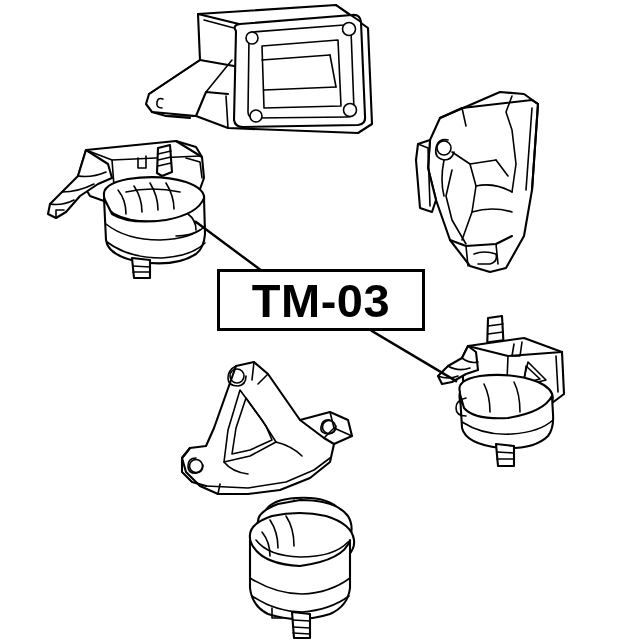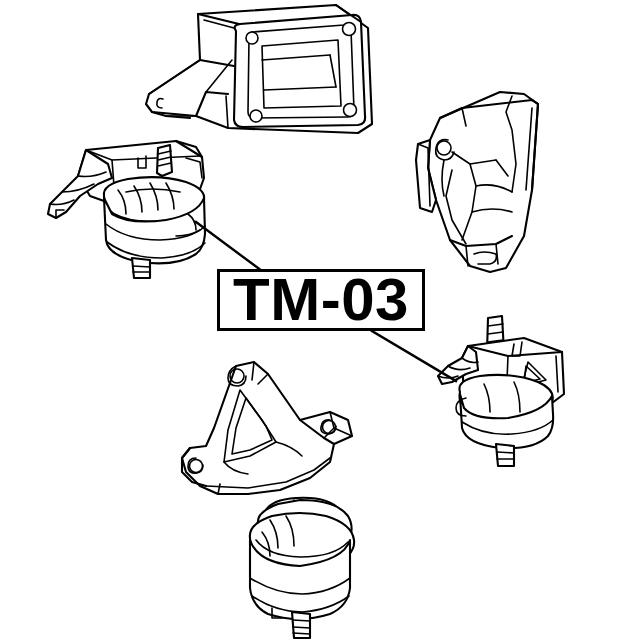--- a/index.html
+++ b/index.html
@@ -67,21 +67,21 @@
     border: 3px solid #000000;
     background: #ffffff;
     display: flex;
     align-items: center;
     justify-content: center;
     z-index: 5;
   }
   #label-text {
     font-family: "Liberation Sans", sans-serif;
     font-weight: bold;
-    font-size: 60px;
+    font-size: 47px;
     line-height: 1;
     letter-spacing: 0.5px;
     color: #000000;
     white-space: nowrap;
     user-select: none;
   }
 </style>
 </head>
 <body>
 

